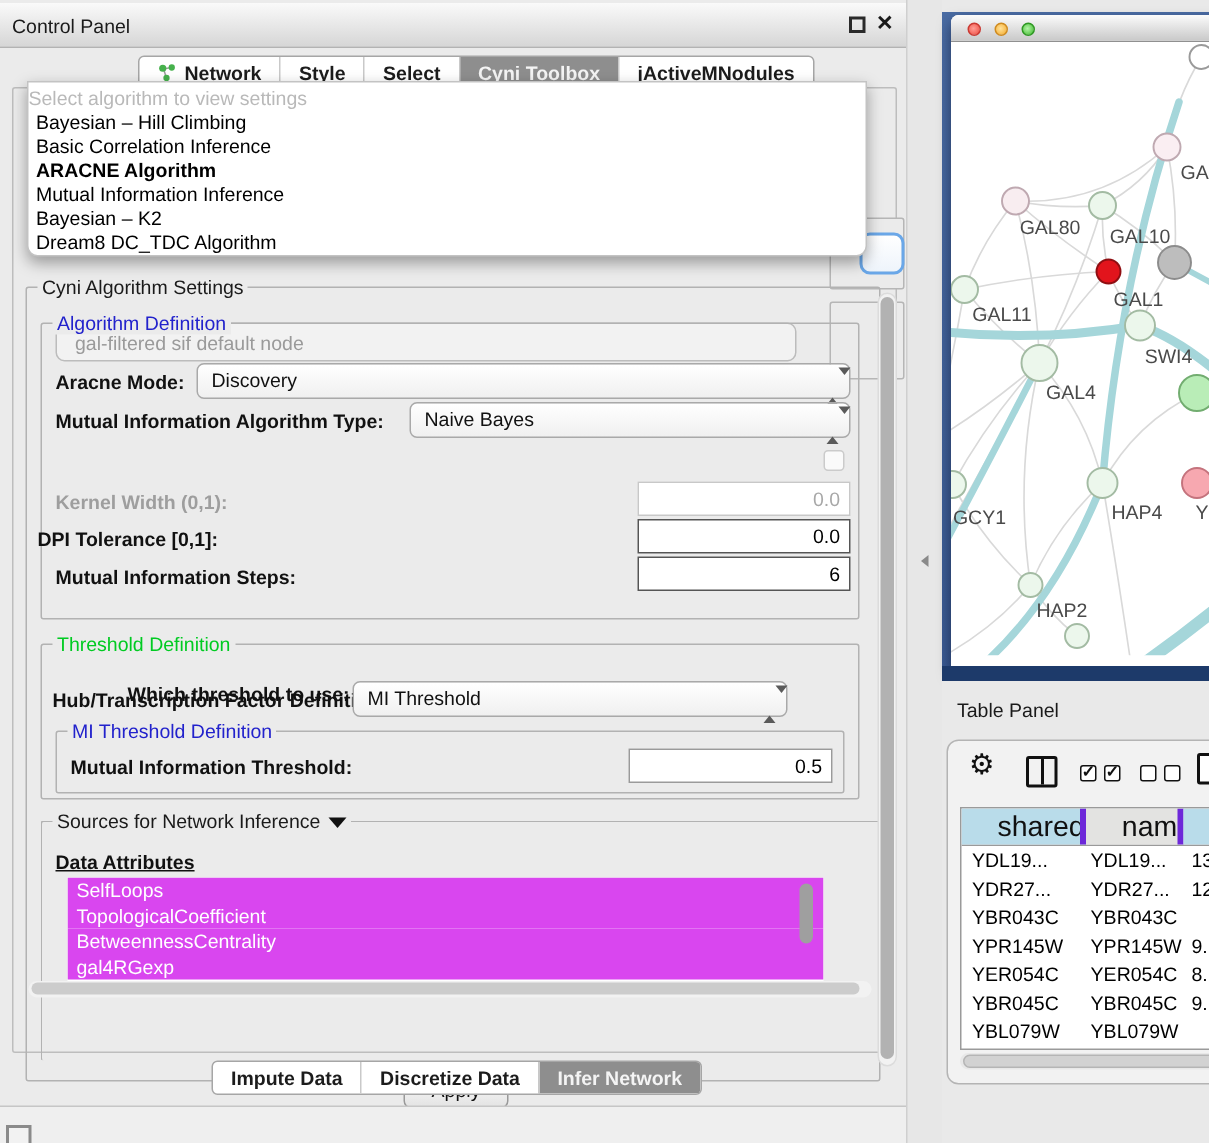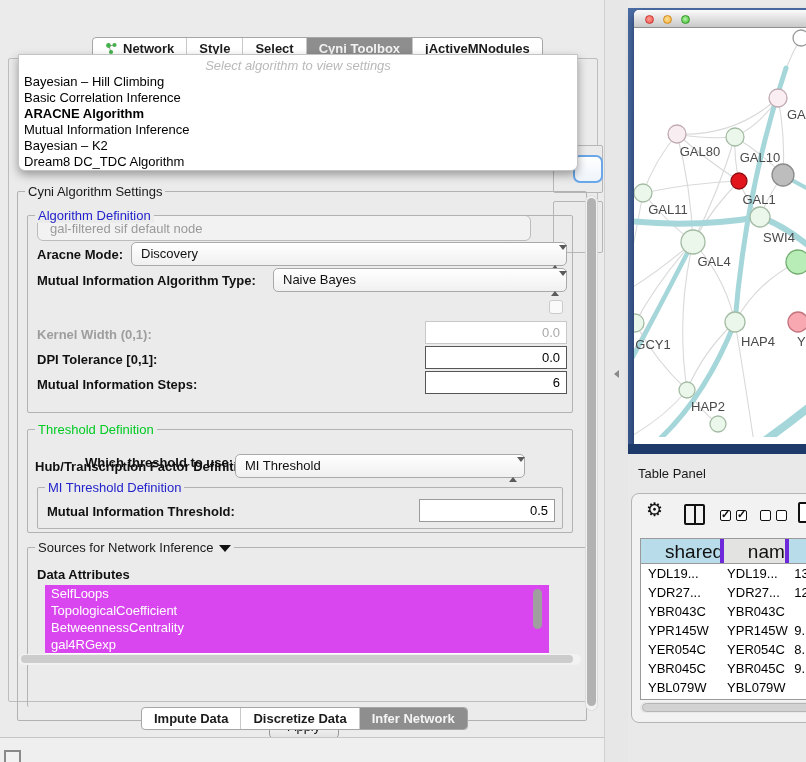--- a/index.html
+++ b/index.html
@@ -28,21 +28,21 @@
   .bg-frag { border:1px solid #b6b6b6; border-radius:2px; background:#ebebeb; }
   #frag-combo-focus { left:564px; top:96px; width:30px; height:28px; border:2px solid #6aa7e8;
     border-radius:7px; background:linear-gradient(#ffffff,#eef4fb); }
   #bg-combo { left:28px; top:156px; width:494px; height:26px; border:1px solid #bcbcbc;
     border-radius:6px; background:#f2f2f2; }
   #bg-combo-text { left:12px; top:5px; font-size:13px; color:#9a9a9a; white-space:nowrap; }
   
   #algo-popup { left:18px; top:54px; width:560px; height:117px; background:#ffffff;
     border:1px solid #c3c3c3; border-radius:0 0 7px 7px;
     box-shadow:0 4px 10px rgba(0,0,0,0.35); padding-top:3px; }
-  #popup-placeholder { text-align:center; color:#b9b9b9; font-size:13px; height:16px; line-height:16px;font-style:italic; }
+  #popup-placeholder { color:#b9b9b9; font-size:13px; height:16px; line-height:16px; }
   .popup-item { font-size:13px; height:16px; line-height:16px; padding-left:5px; color:#000; white-space:nowrap; }
   .popup-item.sel { font-weight:bold; }
   
   .fieldset { position:absolute; border:1px solid #b2b2b2; border-radius:2px; }
   .legend { position:absolute; top:-8px; left:7px; background:#ebebeb; padding:0 3px;
     font-size:13px; color:#1a1a1a; white-space:nowrap; }
   .legend.blue { color:#2222cc; }
   .legend.green { color:#00cb22; }
   .lbl { position:absolute; font-size:13px; font-weight:bold; color:#111; white-space:nowrap; }
   .lbl.disabled { color:#9e9e9e; }
@@ -136,20 +136,25 @@
   .td2 { width:32px; padding-left:5px; }
   #tp-hscroll { left:8px; top:208px; width:182px; height:11px; background:#e8e8e8; border-radius:6px; }
   #tp-hthumb { left:2px; top:1px; width:172px; height:9px; background:#d2d2d2;
     border:1px solid #b5b5b5; border-radius:5px; }
   svg text { font-family:"Liberation Sans", sans-serif; }
 </style>
 </head>
 <body>
 
 <div id="control-panel" class="abs">
+  <div id="cp-titlebar" class="abs">
+    <div id="cp-title" class="abs">Control Panel</div>
+    <div id="cp-float" class="abs"></div>
+    <div id="cp-close" class="abs">✕</div>
+  </div>
 
   <div id="cp-tabbar" class="abs">
     <div class="cp-tab">
       <svg class="net-ico" viewBox="0 0 13 13">
         <line x1="4" y1="4" x2="9" y2="3" stroke="#9a9a9a"></line>
           <line x1="4" y1="4" x2="6" y2="10" stroke="#9a9a9a"></line>
         <circle cx="3.5" cy="3.5" r="2.4" fill="#46b14c"></circle>
           <circle cx="9.5" cy="3" r="2.1" fill="#46b14c"></circle>
         <circle cx="6" cy="10" r="2.1" fill="#46b14c"></circle>
       </svg>
@@ -191,21 +196,21 @@
       <span class="arrows"><span class="arr-up"></span><span class="arr-dn"></span></span>
     </div>
     <div class="lbl" style="left:28px; top:214px;">Mutual Information Algorithm Type:</div>
     <div class="combo" style="left:264px; top:209px; width:294px;">
       <span>Naive Bayes</span>
       <span class="arrows"><span class="arr-up"></span><span class="arr-dn"></span></span>
     </div>
     <div class="checkbox" style="left:540px; top:241px;"></div>
     <div class="lbl disabled" style="left:28px; top:268px;">Kernel Width (0,1):</div>
     <div class="tfield disabled" style="left:416px; top:262px; width:142px;">0.0</div>
-    <div class="lbl" style="left:28px; top:293px;">DPI Tolerance [0,1]:</div>
+    <div class="lbl" style="left:16px; top:293px;">DPI Tolerance [0,1]:</div>
     <div class="tfield" style="left:416px; top:287px; width:142px;">0.0</div>
     <div class="lbl" style="left:28px; top:318px;">Mutual Information Steps:</div>
     <div class="tfield" style="left:416px; top:312px; width:142px;">6</div>
 
     <div id="hub-row" class="abs">
       <span>Hub/Transcription Factor Definition</span>
       <span id="hub-arrow"></span>
     </div>
 
     <div class="fieldset" style="left:18px; top:370px; width:546px; height:104px;">
@@ -218,21 +223,21 @@
     </div>
     <div class="fieldset" style="left:28px; top:428px; width:526px; height:42px;">
       <span class="legend blue" style="background:#ebebeb;">MI Threshold Definition</span>
     </div>
     <div class="lbl" style="left:38px; top:445px;">Mutual Information Threshold:</div>
     <div class="tfield" style="left:410px; top:440px; width:136px; border-color:#9a9a9a;">0.5</div>
 
     <div class="fieldset" style="left:18px; top:488px; width:560px; height:160px; border-bottom:none;">
       <span class="legend"><span>Sources for Network Inference</span><span class="down-tri"></span></span>
     </div>
-    <div class="lbl" style="left:28px; top:508px;">Data Attributes</div>
+    <div class="lbl" style="left:28px; top:508px;text-decoration:underline;">Data Attributes</div>
     <div id="attr-list" class="abs" style="left:36px; top:526px; width:504px; height:70px;">
         <div class="attr-item">SelfLoops</div>
         <div class="attr-item">TopologicalCoefficient</div>
         <div class="attr-item">BetweennessCentrality</div>
         <div class="attr-item">gal4RGexp</div>
       </div>
     <div id="attr-scroll" class="abs" style="left:524px; top:530px;"></div>
 
     <div id="settings-vscroll" class="abs" style="left:576px; top:136px; height:516px;">
       <div id="settings-vthumb" class="abs" style="height:508px;"></div>

